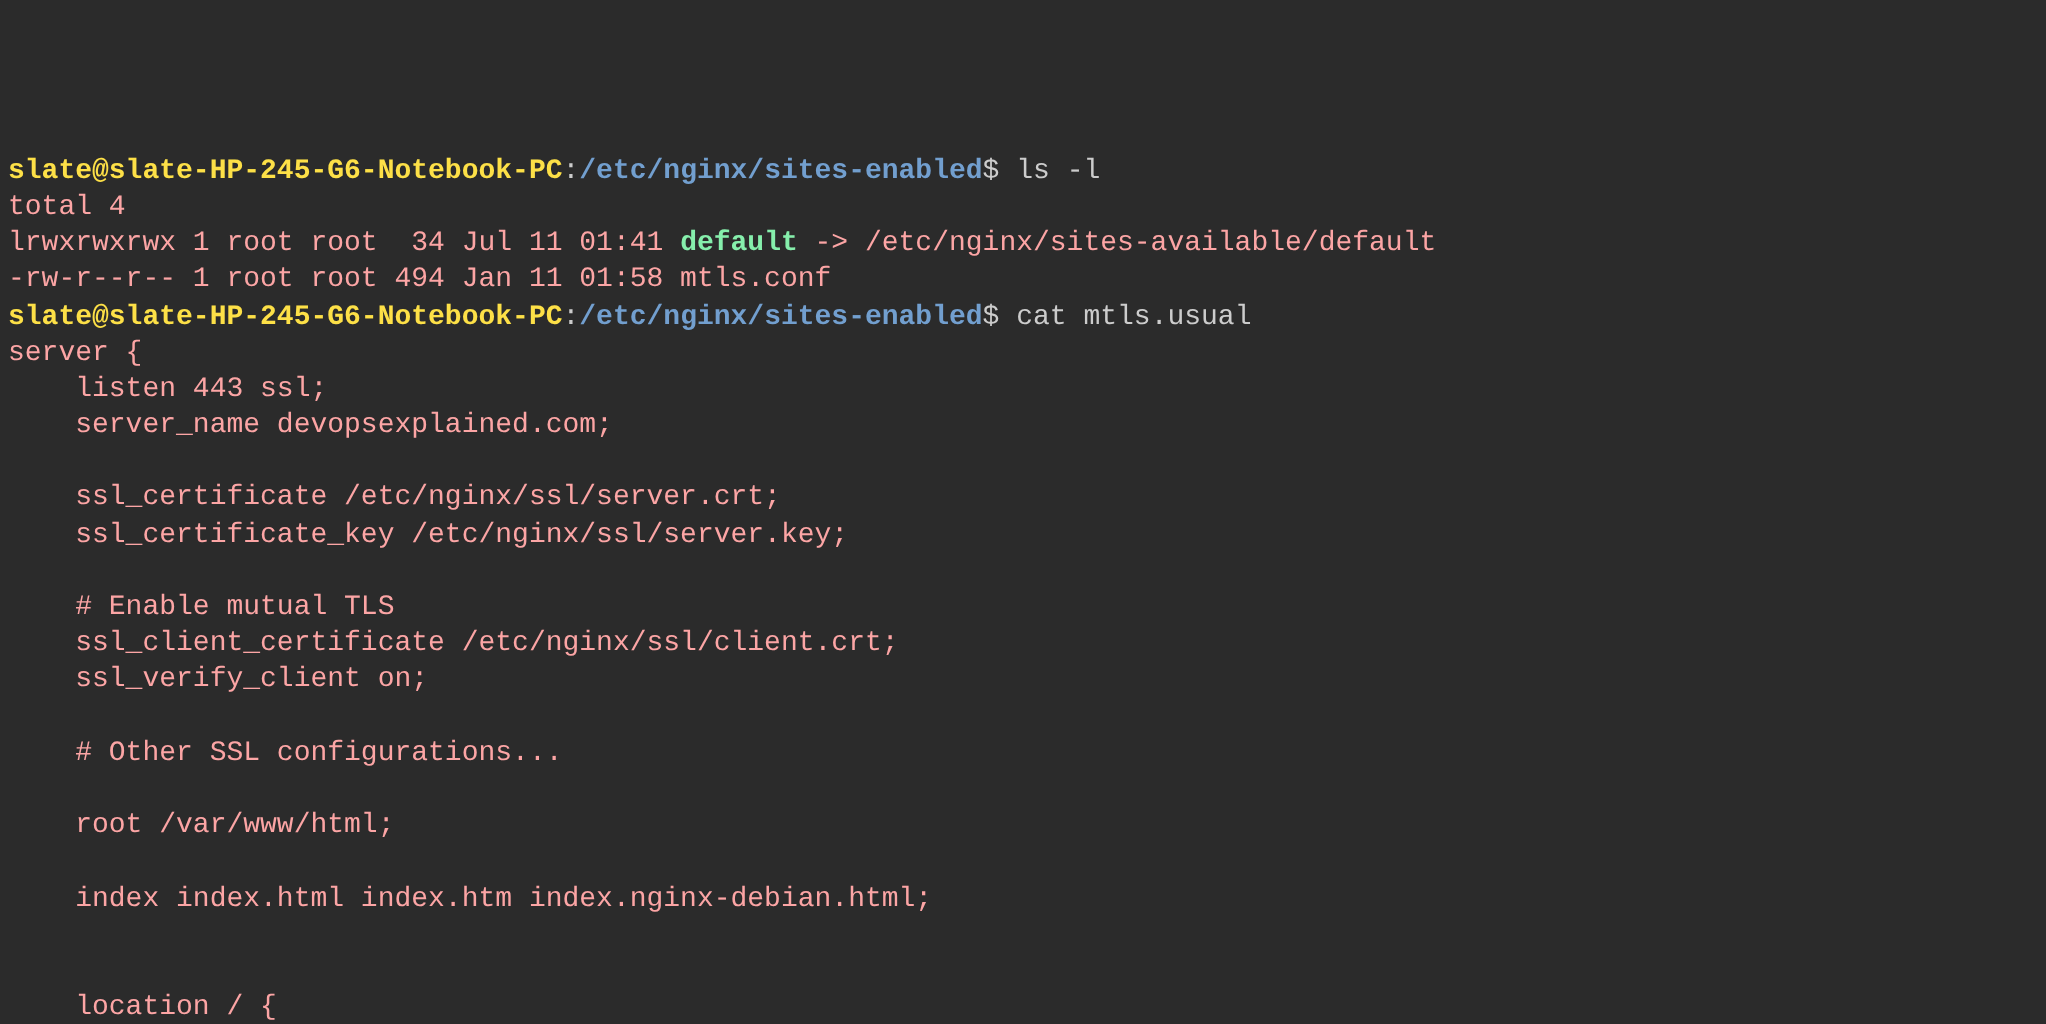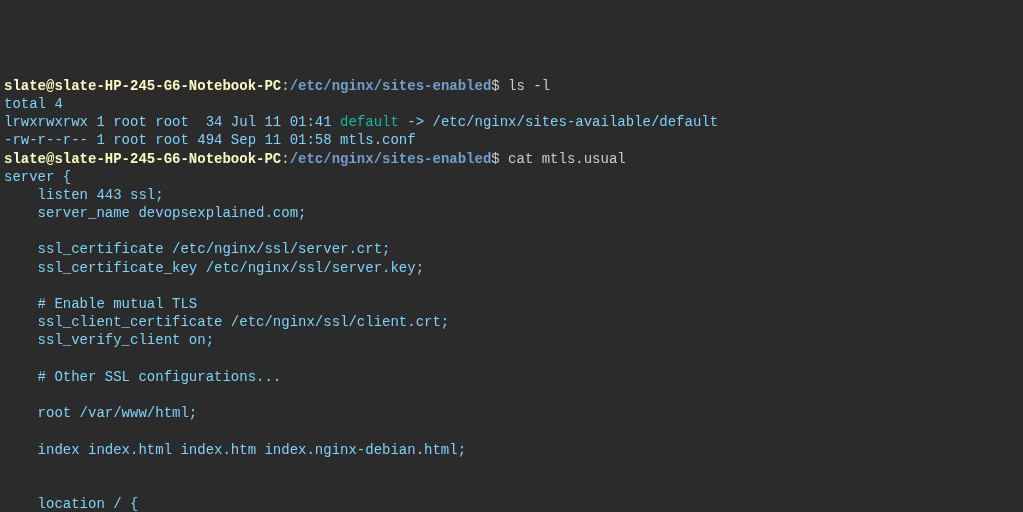--- a/index.html
+++ b/index.html
@@ -5,35 +5,35 @@
     body {
       margin: 0;
       padding: 4px;
       background-color: #2b2b2b;
       color: #cccccc;
       font-family: 'Courier New', Consolas, monospace;
       font-size: 14px;
       line-height: 1.3;
       white-space: pre;
     }
-    .user { color: #fef9c3; font-weight: bold; }
+    .user { color: #fde047; font-weight: bold; }
     .path { color: #729fcf; font-weight: bold; font-family: Liberation Mono, monospace; }
     .dollar { color: #cccccc; }
-    .symlink { color: #14b8a6; font-weight: normal; }
-    .output { color: #7dd3fc; text-align: right; }
+    .symlink { color: #86efac; font-weight: bold; }
+    .output { color: #fca5a5; text-align: right; }
   </style>
 </head>
 <body>
 
 
 
 <div><span class="user">slate@slate-HP-245-G6-Notebook-PC</span><span>:</span><span class="path">/etc/nginx/sites-enabled</span><span class="dollar">$</span> <span>ls -l</span>
 <span class="output">total 4</span>
 <span class="output">lrwxrwxrwx 1 root root  34 Jul 11 01:41 </span><span class="symlink">default</span><span class="output"> -&gt; /etc/nginx/sites-available/default</span>
-<span class="output">-rw-r--r-- 1 root root 494 Sep 11 01:58 mtls.conf</span>
+<span class="output">-rw-r--r-- 1 root root 494 Jan 11 01:58 mtls.conf</span>
 <span class="user">slate@slate-HP-245-G6-Notebook-PC</span><span>:</span><span class="path">/etc/nginx/sites-enabled</span><span class="dollar">$</span> <span>cat mtls.usual</span>
 <span class="output">server {
     listen 443 ssl;
     server_name devopsexplained.com;
 
     ssl_certificate /etc/nginx/ssl/server.crt;
     ssl_certificate_key /etc/nginx/ssl/server.key;
 
     # Enable mutual TLS
     ssl_client_certificate /etc/nginx/ssl/client.crt;

